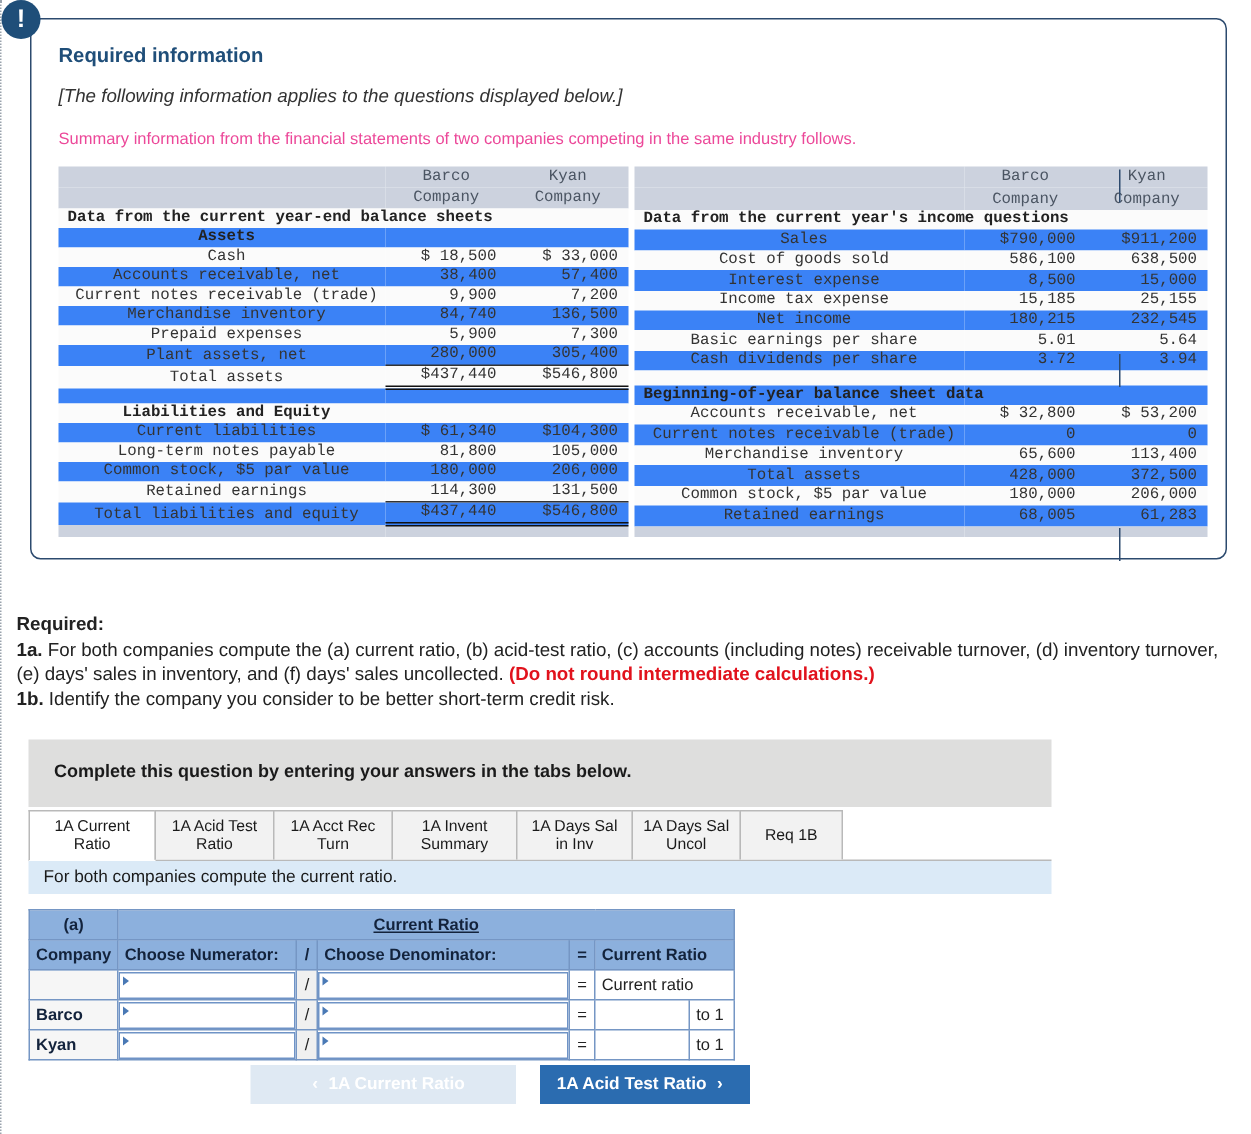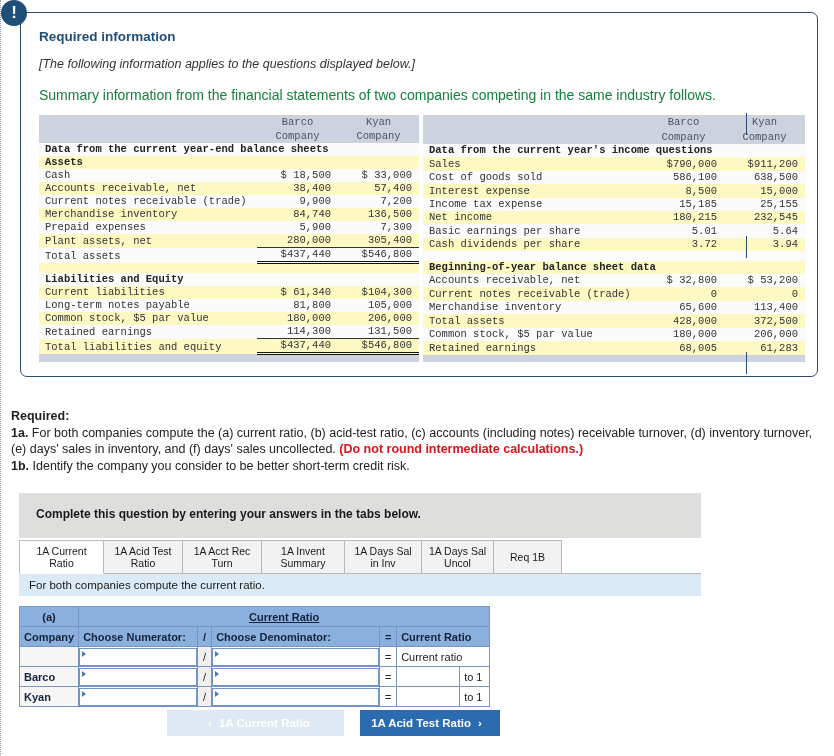--- a/index.html
+++ b/index.html
@@ -60,22 +60,22 @@
     font-size: 13.5px;
     margin: 0 0 13px 0;
   }
   .applies-note {
     font-style: italic;
     font-size: 12.5px;
     color: #333333;
     margin: 0 0 16px 0;
   }
   .summary-line {
-    font-size: 14px;
-    color: #15803d;
+    font-size: 11px;
+    color: #ec4899;
     margin: 0 0 12px 0;
   }
 
   
   .fin-area {
     position: relative;
     display: flex;
     gap: 0px;
     font-family: "Liberation Mono", monospace;
     font-size: 10.5px;
@@ -96,23 +96,23 @@
     vertical-align: bottom;
   }
   .hdr-band td {
     background: #ccd2de;
     height: 14px;
     line-height: 14px;
     text-align: center;
     color: #4b5563;
   }
   .hdr-band td.lbl { text-align: left; }
-  .row-even td { background: #fef9c3; }
+  .row-even td { background: #3b82f6; }
   .row-odd  td { background: #fbfbfb; }
-  .lbl { text-align: left; padding-left: 6px !important; }
+  .lbl { text-align: center; padding-left: 6px !important; }
   .num { text-align: right; padding-right: 7px !important; }
   .sec-head { font-weight: bold !important; color: #222 !important; }
   .ul-single .num { border-bottom: 1px solid #333; text-align: right; }
   .dbl-ul .num {
     border-bottom: 3px double #111;
     margin-top: 43px;
   }
   .spacer td { height: 9px; }
   .foot-band td {
     background: #ccd2de;

